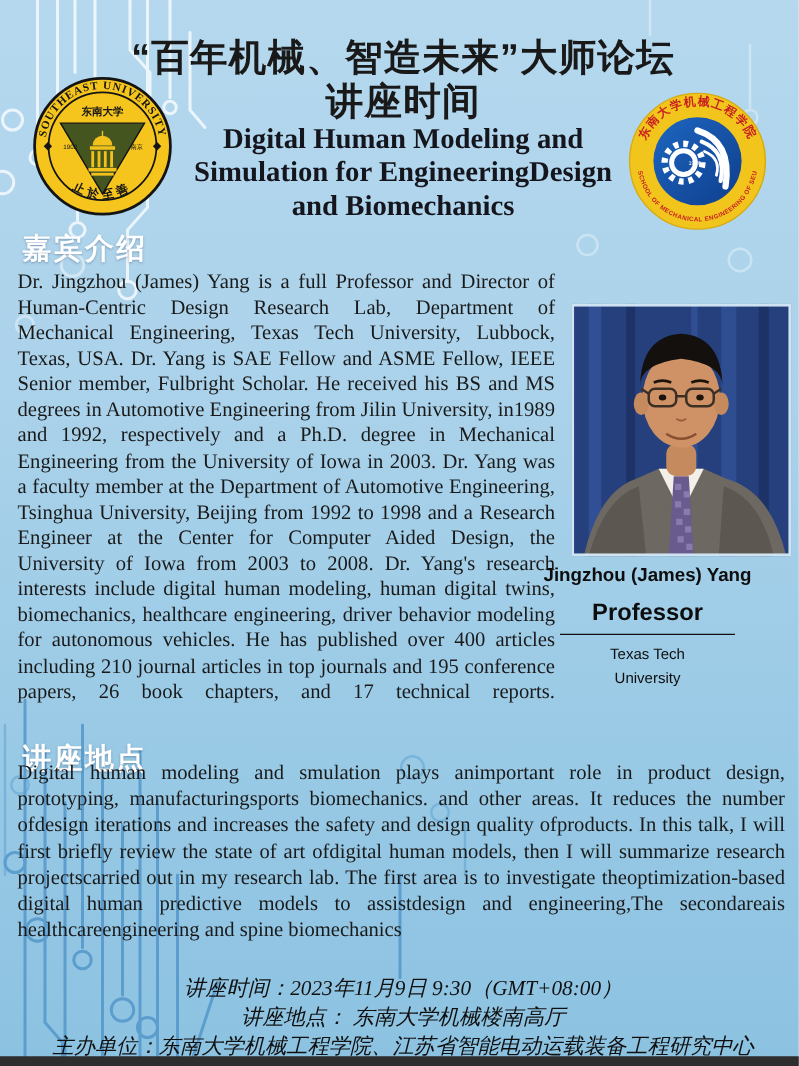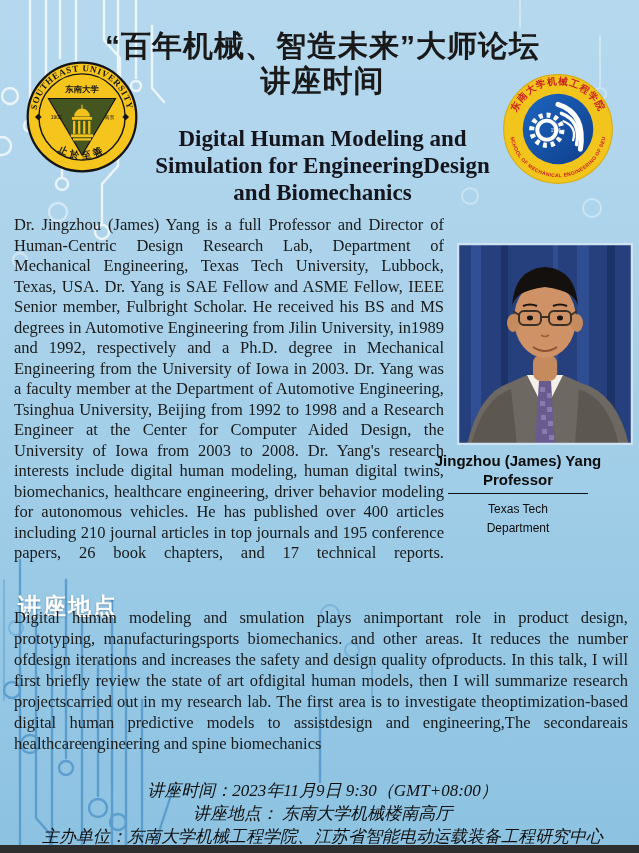--- a/index.html
+++ b/index.html
@@ -12,40 +12,40 @@
   .circuit{position:absolute;left:0;top:0;width:639px;height:853px;z-index:0;}
   .layer{position:absolute;z-index:1;}
 
   .cn-title{left:0;right:0;text-align:center;font-weight:bold;color:#191919;
     font-size:30px;letter-spacing:1px;}
   .cn-title.l1{top:26px;}
   .cn-title.l2{top:61px;}
 
   .en-title{left:120px;right:120px;top:97px;text-align:center;
     font-family:"Liberation Serif","DejaVu Serif",serif;font-weight:bold;
-    color:#15151d;font-size:23px;line-height:27px;margin-top:28px;}
+    color:#15151d;font-size:23px;line-height:27px;}
 
   .logo{width:112px;height:112px;}
   .logo-left{left:26px;top:61px;}
   .logo-right{left:502px;top:73px;}
 
   .sec-head{left:18px;color:#ffffff;font-weight:bold;font-size:23px;
     letter-spacing:2px;text-shadow:0 1px 2px rgba(20,40,80,.35);}
   .sec-head.guest{top:183px;}
   .sec-head.abstract{top:591px;}
 
   .bio{left:14px;top:215px;width:430px;text-align:justify;color:#1a1a1a;
     font-family:"Liberation Serif","DejaVu Serif",serif;font-size:16.5px;line-height:20.5px;}
   .bio::after{content:"";display:inline-block;width:100%;}
 
   .photo{left:457px;top:243px;width:176px;height:202px;}
 
   .caption{left:419px;top:452px;width:198px;text-align:center;color:#0d0d0d;}
   .caption .name{font-weight:bold;font-size:15px;white-space:nowrap;}
-  .caption .role{font-weight:bold;font-size:15px;margin-top:2px;}
+  .caption .role{font-weight:bold;font-size:19px;margin-top:11px;}
   .caption .divider{width:140px;border-top:1.5px solid #111;margin:5px auto 6px auto;}
   .caption .affil{font-size:12px;line-height:19px;}
 
   .abstract-text{left:14px;top:607px;width:614px;text-align:justify;color:#1a1a1a;
     font-family:"Liberation Serif","DejaVu Serif",serif;font-size:16.5px;line-height:21px;}
 
   .footer{left:0;right:0;top:779px;text-align:center;color:#101010;
     font-family:"Liberation Serif","DejaVu Serif",serif;font-style:italic;
     font-size:17px;line-height:23px;}
 
@@ -175,20 +175,21 @@
       <circle cx="80" cy="102" r="17" stroke-width="7"></circle>
     </g>
     <g fill="none" stroke="#ffffff" stroke-linecap="round">
       <path d="M100,56 Q150,72 140,136" stroke-width="9"></path>
       <path d="M106,72 Q142,86 133,128" stroke-width="6"></path>
       <path d="M110,86 Q134,96 127,120" stroke-width="4"></path>
     </g>
     <text x="96" y="106" text-anchor="middle" font-size="8" fill="#ffffff">1916</text>
   </svg>
 
+  <div class="layer sec-head guest">嘉宾介绍</div>
   <div class="layer bio">Dr. Jingzhou (James) Yang is a full Professor and Director of Human-Centric Design Research Lab, Department of Mechanical Engineering, Texas Tech University, Lubbock, Texas, USA. Dr. Yang is SAE Fellow and ASME Fellow, IEEE Senior member, Fulbright Scholar. He received his BS and MS degrees in Automotive Engineering from Jilin University, in1989 and 1992, respectively and a Ph.D. degree in Mechanical Engineering from the University of Iowa in 2003. Dr. Yang was a faculty member at the Department of Automotive Engineering, Tsinghua University, Beijing from 1992 to 1998 and a Research Engineer at the Center for Computer Aided Design, the University of Iowa from 2003 to 2008. Dr. Yang's research interests include digital human modeling, human digital twins, biomechanics, healthcare engineering, driver behavior modeling for autonomous vehicles. He has published over 400 articles including 210 journal articles in top journals and 195 conference papers, 26 book chapters, and 17 technical reports.</div>
 
   <svg class="layer photo" viewBox="0 0 176 202" xmlns="http://www.w3.org/2000/svg">
     <rect x="0" y="0" width="176" height="202" fill="#26407e"></rect>
     <g>
       <rect x="14" y="0" width="10" height="202" fill="#33539a" opacity="0.8"></rect>
       <rect x="44" y="0" width="7" height="202" fill="#1b2f63" opacity="0.8"></rect>
       <rect x="120" y="0" width="12" height="202" fill="#33539a" opacity="0.7"></rect>
       <rect x="150" y="0" width="8" height="202" fill="#1b2f63" opacity="0.8"></rect>
       <rect x="96" y="0" width="5" height="202" fill="#3a5ba6" opacity="0.5"></rect>
@@ -229,21 +230,21 @@
       <path d="M76,104 Q88,112 100,104" stroke="#8a4f30" stroke-width="2" fill="none"></path>
     </g>
     <rect x="1" y="1" width="174" height="200" fill="none" stroke="#cfe3f2" stroke-width="2.5"></rect>
   </svg>
 
   <div class="layer caption">
     <div class="name">Jingzhou  (James) Yang</div>
     <div class="role">Professor</div>
     <div class="divider"></div>
     <div class="affil">Texas Tech</div>
-    <div class="affil">Department</div>
+    <div class="affil">University</div>
   </div>
 
   <div class="layer sec-head abstract">讲座地点</div>
   <div class="layer abstract-text">Digital human modeling and smulation plays animportant role in product design, prototyping, manufacturingsports biomechanics. and other areas. It reduces the number ofdesign iterations and increases the safety and design quality ofproducts. In this talk, I will first briefly review the state of art ofdigital human models, then I will summarize research projectscarried out in my research lab. The first area is to investigate theoptimization-based digital human predictive models to assistdesign and engineering,The secondareais  healthcareengineering and spine biomechanics</div>
 
   <div class="layer footer">
     <div>讲座时间：2023年11月9日 9:30（GMT+08:00）</div>
     <div>讲座地点： 东南大学机械楼南高厅</div>
     <div>主办单位：东南大学机械工程学院、江苏省智能电动运载装备工程研究中心</div>
   </div>

